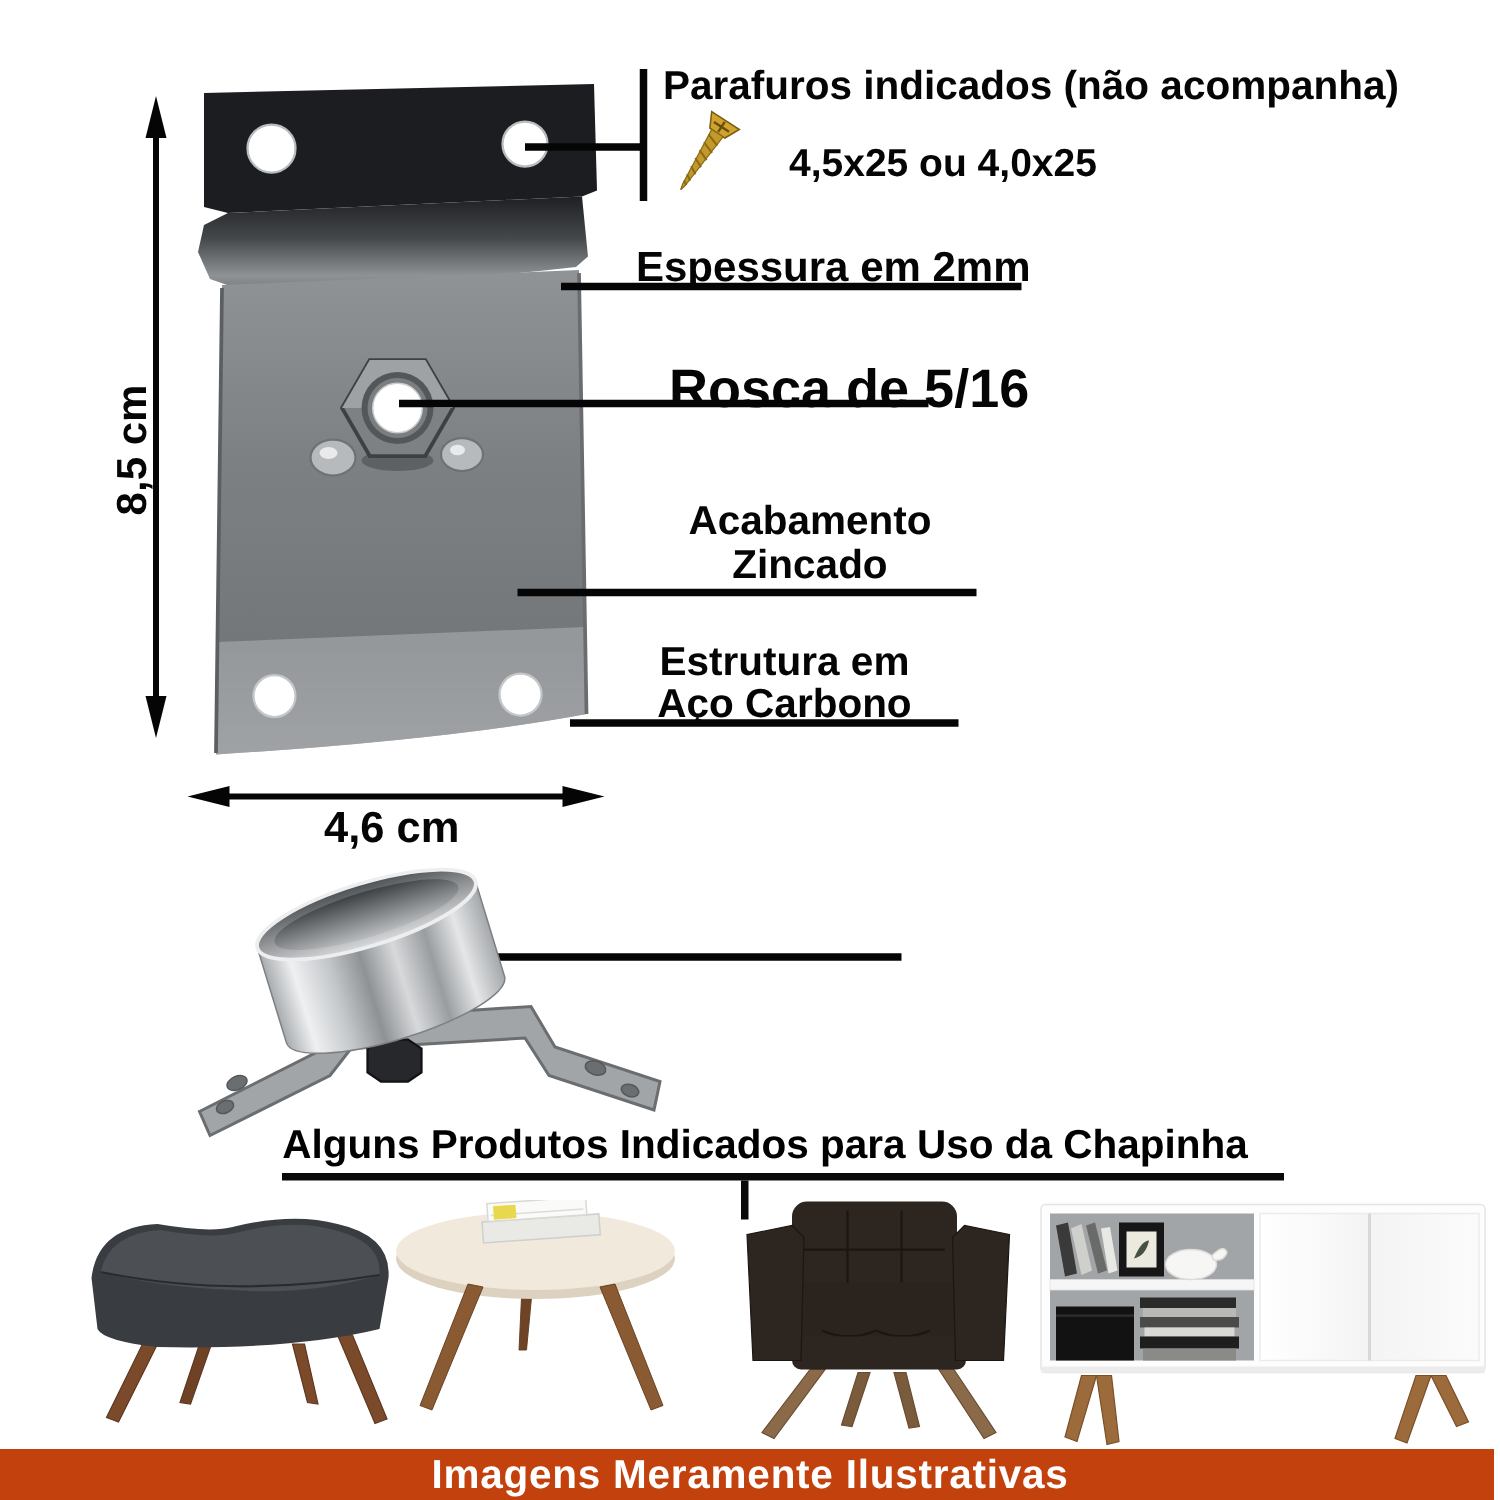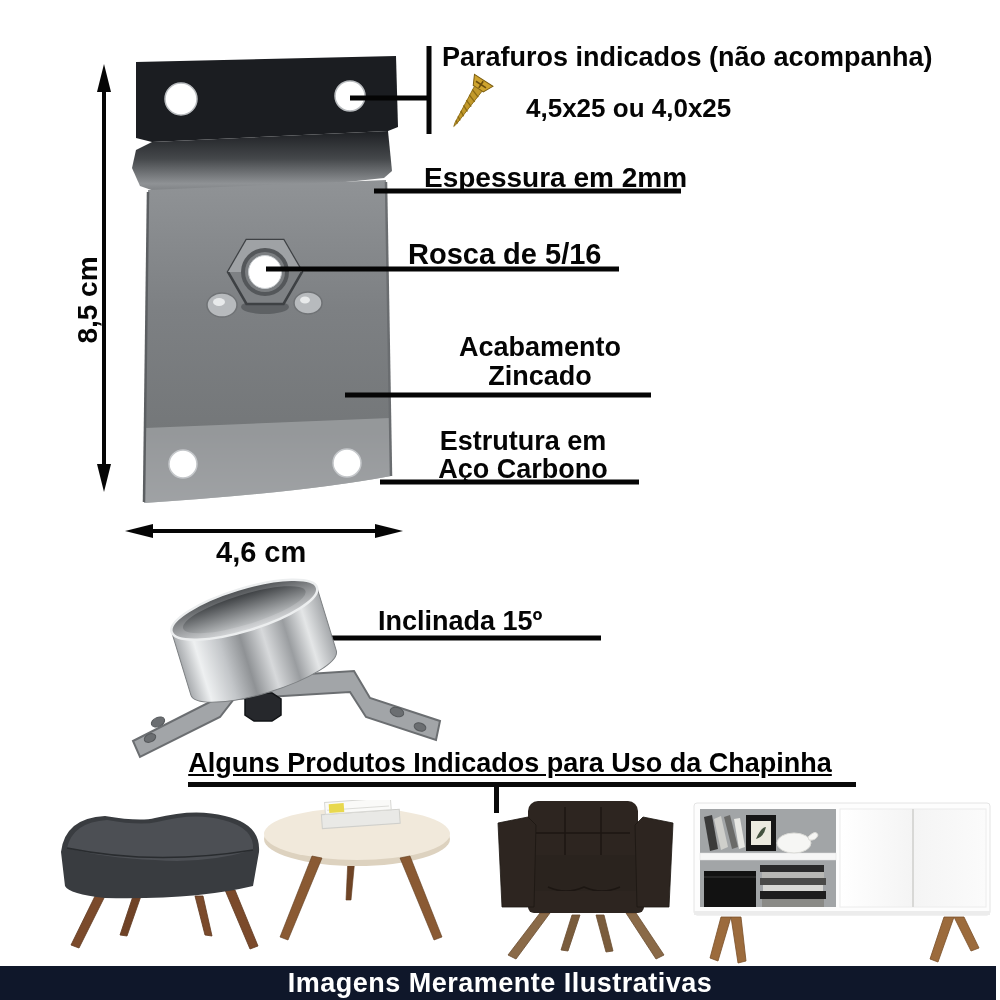--- a/index.html
+++ b/index.html
@@ -5,27 +5,27 @@
   html,body{margin:0;padding:0;background:#fff;}
   .canvas{
     position:relative;width:996px;height:1000px;background:#fff;overflow:hidden;
     font-family:"Liberation Sans","DejaVu Sans",sans-serif;color:#000;
   }
   .abs{position:absolute;}
   .lbl{position:absolute;font-weight:bold;color:#050505;white-space:nowrap;}
   .lbl.center{text-align:center;white-space:normal;}
   svg{display:block;}
   .footer-bar{
-    position:absolute;left:0;top:966px;width:1000px;height:34px;background:#0f172a;
+    position:absolute;left:0;top:966px;width:1000px;height:34px;background:#c2410c;
     display:flex;align-items:center;justify-content:center;text-align:right;
   }
   .footer-text{color:#fff;font-weight:bold;font-size:27px;letter-spacing:.5px;}
   .heading{
     position:absolute;left:150px;top:748px;width:720px;text-align:center;
-    font-weight:bold;font-size:27px;text-decoration:underline;
+    font-weight:bold;font-size:27px;
   }
   .rule{position:absolute;background:#0a0a0a;}
 </style>
 </head>
 <body>
 
 <div class="canvas">
 
   <svg class="abs" style="left:0;top:0;" width="1000" height="1000" viewBox="0 0 1000 1000">
     <defs>
@@ -147,33 +147,32 @@
       </g>
     </g>
   </svg>
 
   <div class="lbl" style="left:442px;top:42px;font-size:27px;">Parafuros indicados (não acompanha)</div>
 
   <div class="lbl" style="left:514px;top:93px;font-size:26px;margin-left:12px;">4,5x25 ou 4,0x25</div>
 
   <div class="lbl" style="left:424px;top:162px;font-size:28px;">Espessura em 2mm</div>
 
-  <div class="lbl" style="left:408px;top:238px;font-size:29px;">Rosca de 5/16</div>
+  <div class="lbl" style="left:446px;top:238px;font-size:36px;">Rosca de 5/16</div>
 
   <div class="lbl center" style="left:440px;top:333px;width:200px;font-size:27px;line-height:29px;">
     <span>Acabamento</span><br>
     <span>Zincado</span>
   </div>
 
   <div class="lbl center" style="left:423px;top:427px;width:200px;font-size:27px;line-height:28px;">
     <span>Estrutura em</span><br>
     <span>Aço Carbono</span>
   </div>
 
-  <div class="lbl" style="left:378px;top:606px;font-size:27px;">Inclinada 15º</div>
 
   <div class="lbl" style="left:39px;top:285px;width:96px;height:30px;text-align:center;font-size:28px;transform:rotate(-90deg);">8,5 cm</div>
 
   <div class="lbl" style="left:216px;top:536px;width:100px;text-align:left;font-size:29px;">4,6 cm</div>
 
   <div class="heading">Alguns Produtos Indicados para Uso da Chapinha</div>
   <div class="rule" style="left:188px;top:782px;width:668px;height:5px;"></div>
   <div class="rule" style="left:494px;top:787px;width:5px;height:26px;"></div>
 
   <svg class="abs" style="left:45px;top:800px;" width="240" height="165" viewBox="0 0 240 165">

